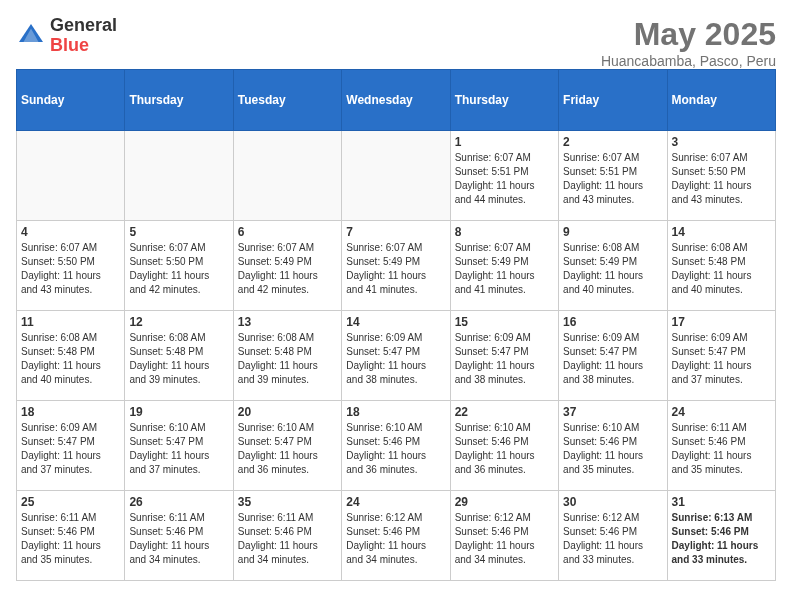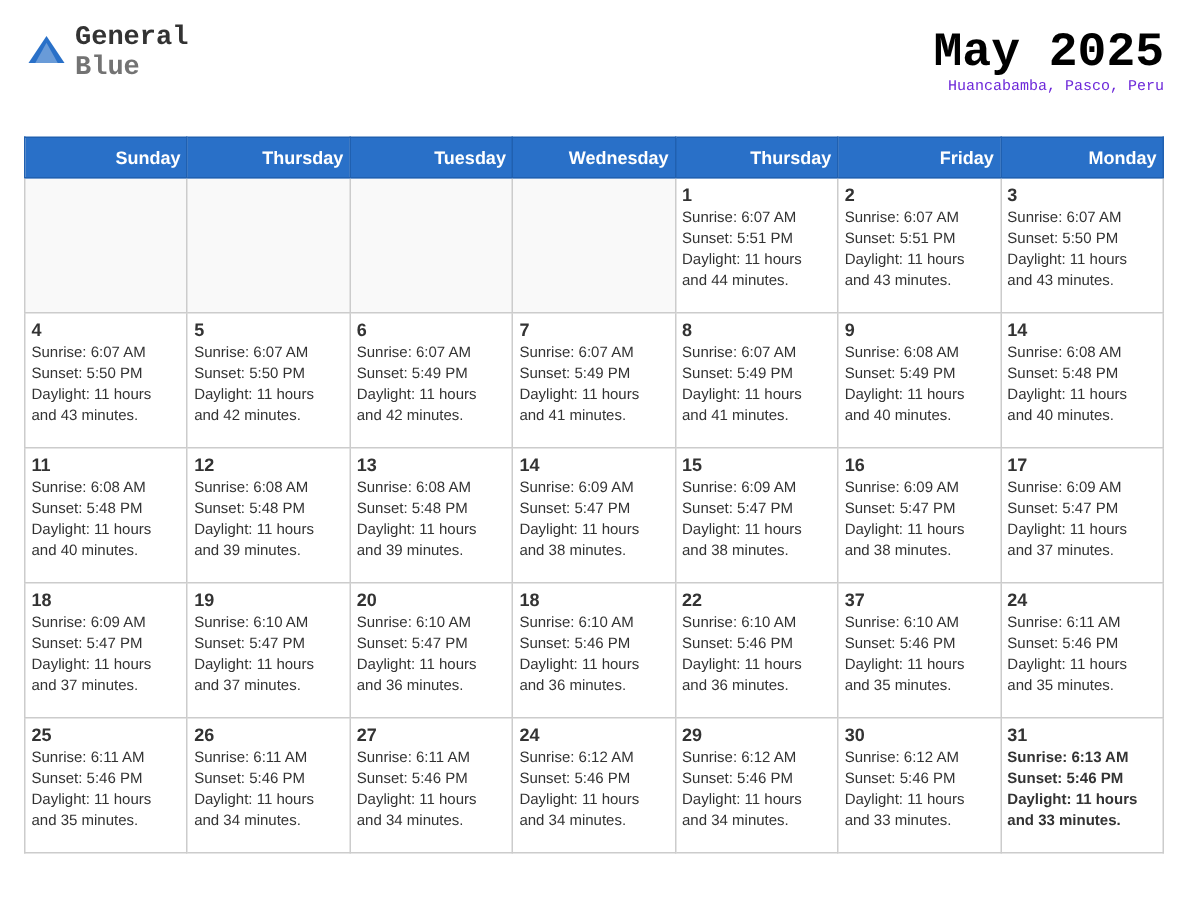--- a/index.html
+++ b/index.html
@@ -7,61 +7,60 @@
       font-family: Arial, sans-serif;
       background: #fff;
       width: 792px;
       min-height: 612px;
       padding: 16px;
     }
     .header-area {
       display: flex;
       justify-content: space-between;
       align-items: flex-start;
-      margin-bottom: 27px;
-      font-family: Liberation Mono, monospace;
+      margin-bottom: 0;
     }
     .logo {
       display: flex;
       align-items: center;
       gap: 4px;
     }
     .logo-text {
       font-size: 18px;
       font-weight: bold;
       line-height: 1.1;
     }
     .logo-text .general { color: #333; }
-    .logo-text .blue { color: #737373; }
+    .logo-text .blue { color: #ef4444; }
     .logo-icon {
       width: 30px;
       height: 30px;
     }
     .title-area {
       text-align: right;
     }
     .month-title {
       font-size: 32px;
       font-weight: bold;
-      color: #000000;
+      color: #737373;
     }
     .location {
-      font-size: 10px;
-      color: #6d28d9;
+      font-size: 14px;
+      color: #737373;
     }
     table {
       width: 100%;
       border-collapse: collapse;
       font-size: 11px;
     }
     th {
       background-color: #2970c8;
       color: #fff;
-      padding: 6px 4px;
-      text-align: right;
+      padding: 23px 4px;
+      text-align: left;
       font-size: 12px;
       font-weight: bold;
       border: 1px solid #2060b0;
     }
     td {
       border: 1px solid #ccc;
       vertical-align: top;
       padding: 4px;
       width: calc(100% / 7);
       height: 90px;
@@ -304,21 +303,21 @@
 and 35 minutes.</div>
         </td>
         <td class="">
           <div class="day-num">26</div>
           <div class="day-info" style="white-space: pre-line;">Sunrise: 6:11 AM
 Sunset: 5:46 PM
 Daylight: 11 hours
 and 34 minutes.</div>
         </td>
         <td class="">
-          <div class="day-num">27</div>
+          <div class="day-num">35</div>
           <div class="day-info" style="white-space: pre-line;">Sunrise: 6:11 AM
 Sunset: 5:46 PM
 Daylight: 11 hours
 and 34 minutes.</div>
         </td>
         <td class="">
           <div class="day-num">24</div>
           <div class="day-info" style="white-space: pre-line;">Sunrise: 6:12 AM
 Sunset: 5:46 PM
 Daylight: 11 hours

